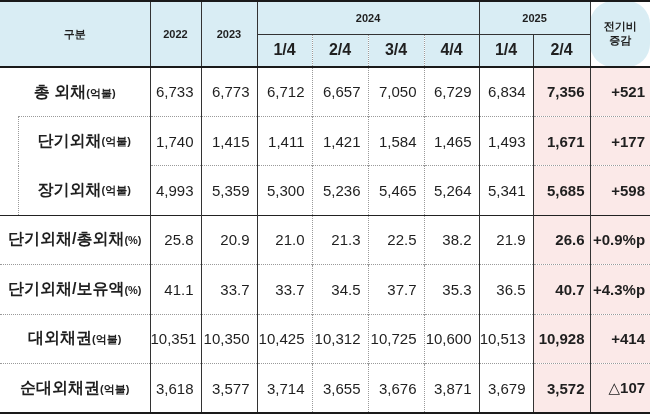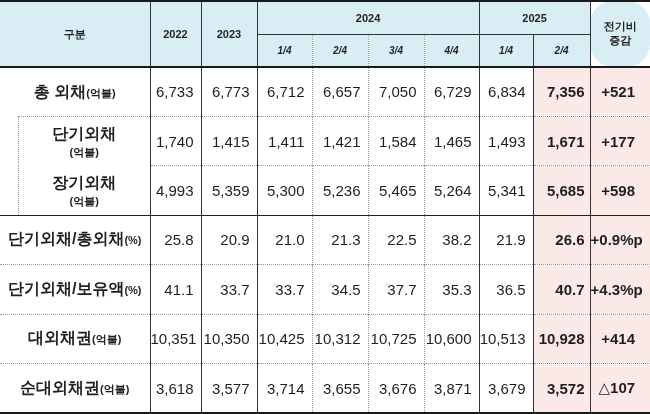--- a/index.html
+++ b/index.html
@@ -18,21 +18,21 @@
     border-bottom:2.5px solid var(--line-dark);
   }
   th,td{box-sizing:border-box;white-space:nowrap;overflow:hidden;padding:0;}
   thead tr{height:33px;}
   tbody tr{height:49px;}
   thead th{
     background:var(--header-bg);
     font-weight:bold;font-size:11px;color:var(--ink);
     text-align:center;vertical-align:middle;
   }
-  .h2 th{font-size:10px;font-style:italic;}
+  .h2 th{font-size:16px;}
   
   .r15{border-right:1.5px solid var(--line-mid);}
   .rs{border-right:1px solid var(--line-mid);}
   .rd{border-right:1px dotted var(--line-dot);}
   
   .b2{border-bottom:2px solid var(--line-dark);}
   .grp{border-bottom:1px solid var(--line-mid);}
   .chgh{line-height:1.25;border-radius:23px;}
   
   tbody td{border-top:1px dotted var(--line-dot);vertical-align:middle;font-size:15px;}
@@ -41,26 +41,26 @@
   td.label{
     text-align:center;font-weight:bold;font-size:16px;
   }
   td.label .unit{font-size:11px;}
   td.ind{border-top:none;height:49px;}
   .indent-box{
     margin-left:18px;height:100%;
     display:flex;align-items:center;justify-content:center;
     border-left:1px dotted var(--line-dot);
     border-top:1px dotted var(--line-dot);
-    font-weight:bold;font-size:16px;flex-direction:column;
+    font-weight:bold;font-size:16px;
   }
   .indent-box .unit{font-size:11px;}
   td.num{text-align:right;padding-right:7px;}
   td.hl{background:var(--highlight-bg);font-weight:bold;padding-right:5px;}
-  td.chg{padding-right:15px;}
+  td.chg{padding-right:5px;}
 </style>
 </head>
 <body>
 
 <table class="debt">
   <colgroup>
     <col style="width:150px">
       <col style="width:51px">
       <col style="width:56px">
     <col style="width:55px">

